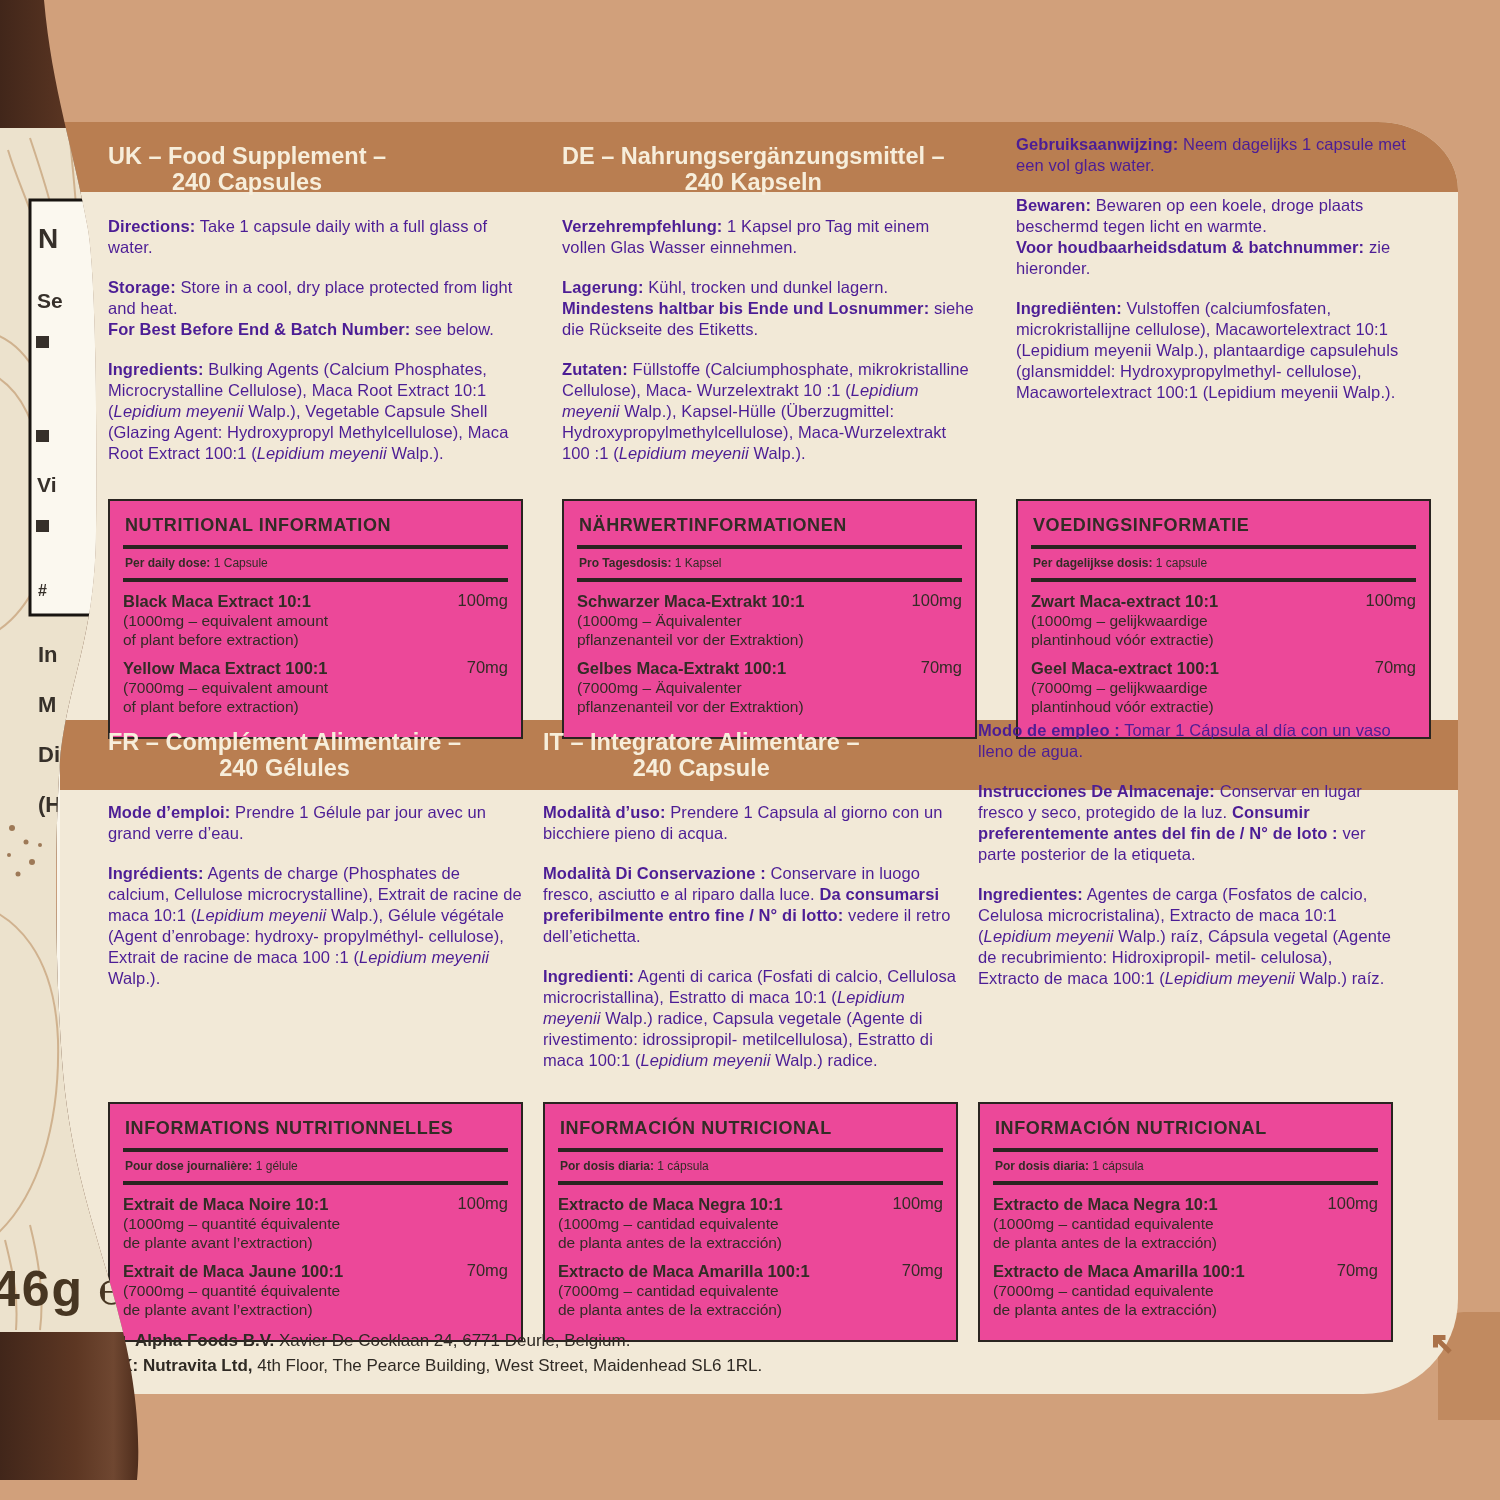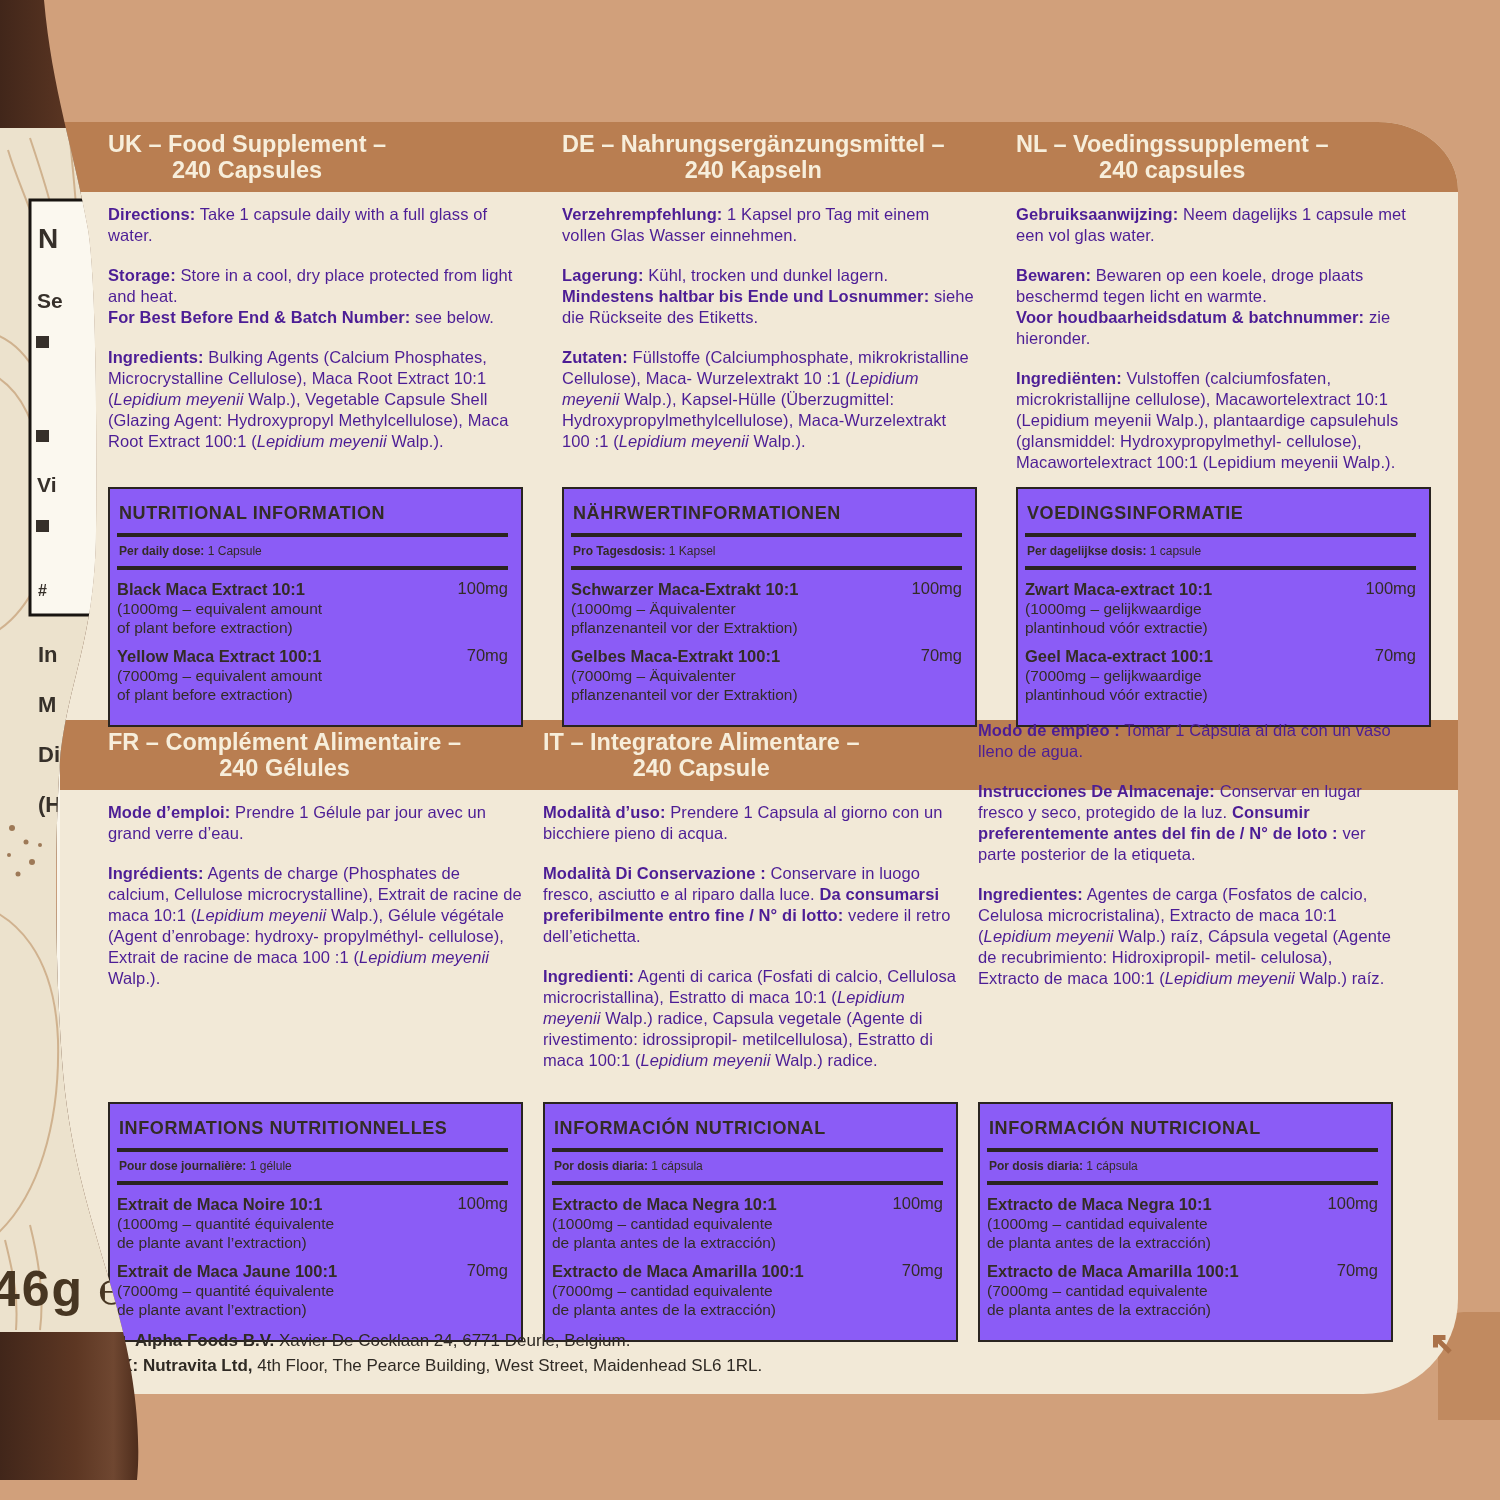--- a/index.html
+++ b/index.html
@@ -26,21 +26,21 @@
     border-left:3px solid #faf6ec;
   }
   .band{position:absolute;left:0;width:100%;height:70px;background:#b97e51;}
   .band1{top:0;border-top-right-radius:80px 68px;}
   .band2{top:598px;}
 
   .row{
     position:absolute;left:48px;width:1285px;
     display:grid;grid-template-columns:415px 415px 415px;column-gap:20px;
   }
-  .row1{top:0;height:598px;gap:39px;}
+  .row1{top:12px;height:598px;gap:39px;}
   .row2{top:598px;height:655px;}
   .section{position:relative;}
 
   .band-text{
     height:70px;margin:0 0 12px 0;padding-top:9px;
     font-size:23.5px;line-height:26px;font-weight:bold;color:#f7eedb;
     width:fit-content;max-width:430px;
   }
   .band-text .l1{display:block;white-space:nowrap;}
   .band-text .l2{display:block;text-align:center;}
@@ -48,22 +48,22 @@
   .para{
     margin:0 0 19px 0;font-size:16.5px;line-height:21px;color:#4c1d95;
     white-space:pre-line;letter-spacing:.1px;
   }
   .para .b{font-weight:bold;}
   .para .i{font-style:italic;}
 
   
   .ntable{
     position:absolute;left:0;width:415px;
-    background:#8b5cf6;border:2px solid #2a2420;
-    padding:9px 13px 12px 7px;color:#332c26;
+    background:#ec4899;border:2px solid #2a2420;
+    padding:9px 13px 12px 13px;color:#332c26;
   }
   .row1 .ntable{top:365px;}
   .row2 .ntable{top:382px;}
   .ttitle{font-size:18px;font-weight:bold;letter-spacing:.6px;padding:5px 2px 9px 2px;}
   .trule{height:4px;background:#2a2420;}
   .tdose{margin:0;padding:7px 2px 8px 2px;font-size:12px;}
   .tdose .b{font-weight:bold;}
   .trows{padding-top:9px;}
   .trow{display:flex;justify-content:space-between;align-items:flex-start;margin-bottom:9px;}
   .tname{font-weight:bold;font-size:16.5px;line-height:20px;}
@@ -154,24 +154,20 @@
                 <div class="tname">Gelbes Maca-Extrakt 100:1</div>
                 <div class="tsub">(7000mg – Äquivalenter
 pflanzenanteil vor der Extraktion)</div>
               </div>
               <div class="tval">70mg</div>
             </div>
           </div>
     </div>
   </section>
       <section class="section">
-    <h2 class="band-text">
-      <span class="l1">NL – Voedingssupplement –</span>
-      <span class="l2">240 capsules</span>
-    </h2>
     <p class="para"><span class="b">Gebruiksaanwijzing:</span><span> Neem dagelijks 1 capsule met een vol glas water.</span></p>
     <p class="para"><span class="b">Bewaren:</span><span> Bewaren op een koele, droge plaats beschermd tegen licht en warmte.
 </span><span class="b">Voor houdbaarheidsdatum &amp; batchnummer:</span><span> zie hieronder.</span></p>
     <p class="para"><span class="b">Ingrediënten:</span><span> Vulstoffen (calciumfosfaten, microkristallijne cellulose), Macawortelextract 10:1 (Lepidium meyenii Walp.), plantaardige capsulehuls (glansmiddel: Hydroxypropylmethyl- cellulose), Macawortelextract 100:1 (Lepidium meyenii Walp.).</span></p>
     <div class="ntable">
       <div class="ttitle">VOEDINGSINFORMATIE</div>
       <div class="trule"></div>
       <p class="tdose"><span class="b">Per dagelijkse dosis:</span><span> 1 capsule</span></p>
       <div class="trule"></div>
       <div class="trows">

